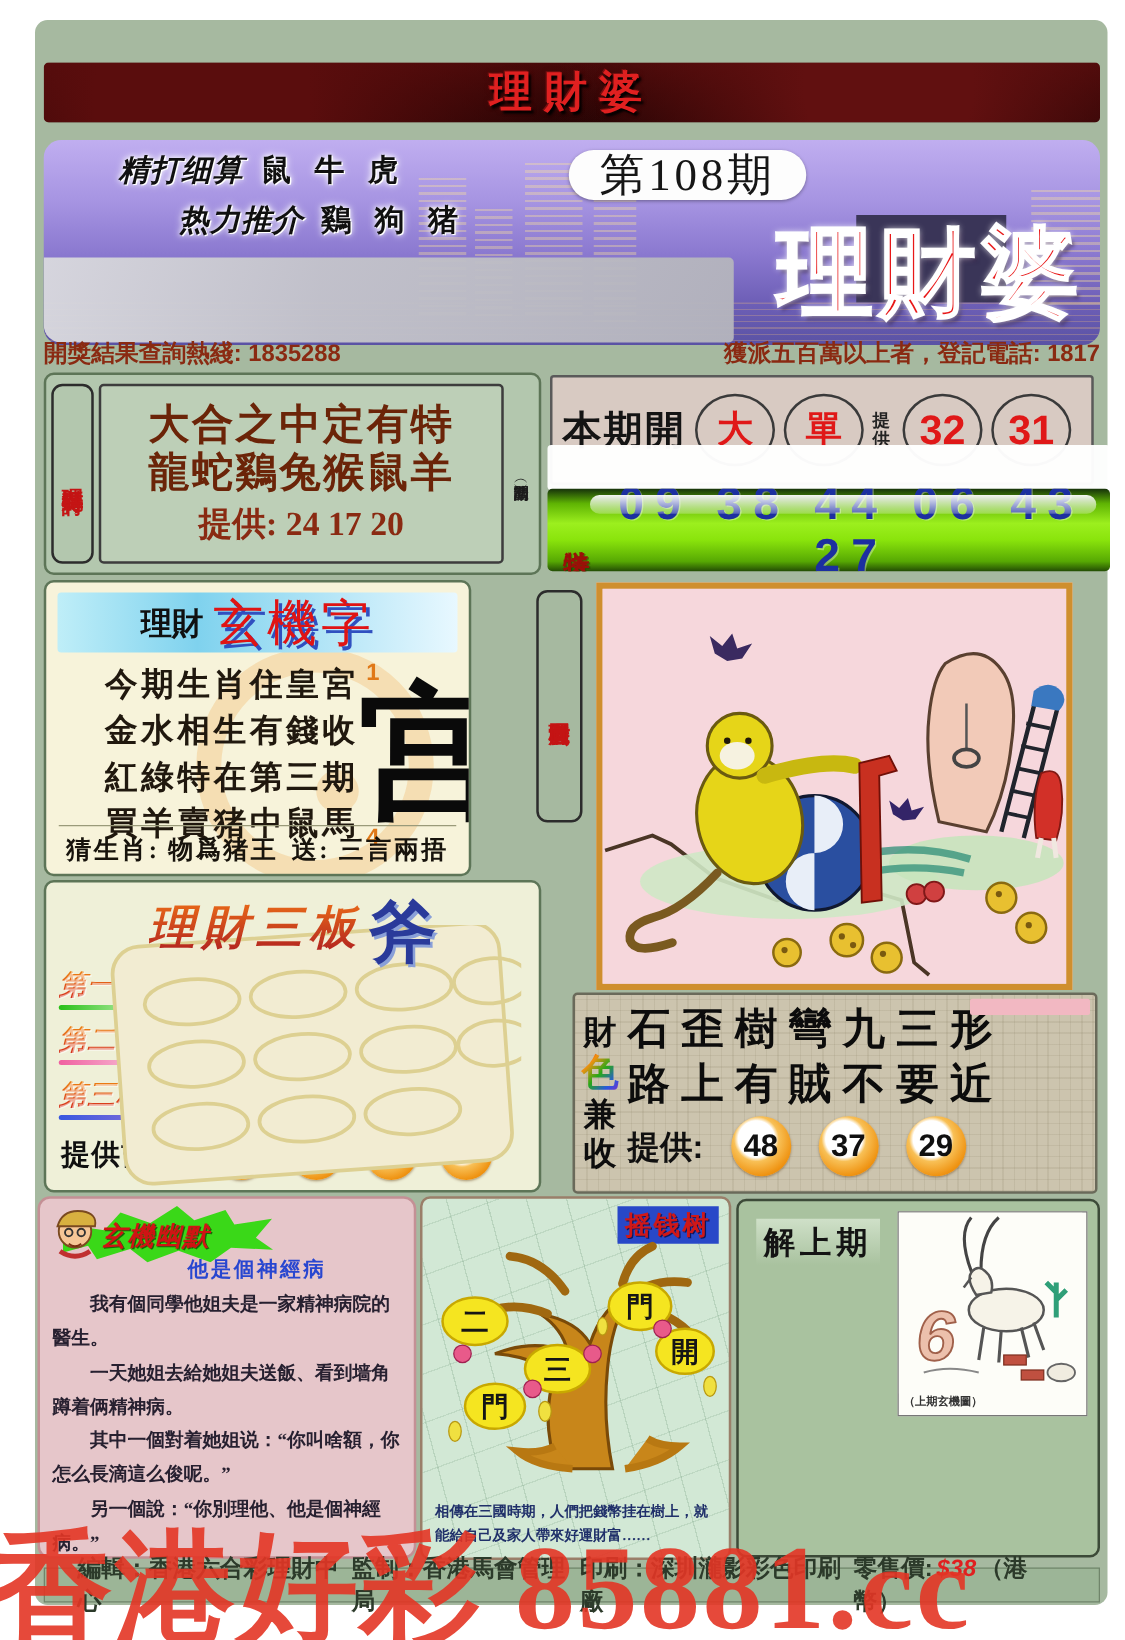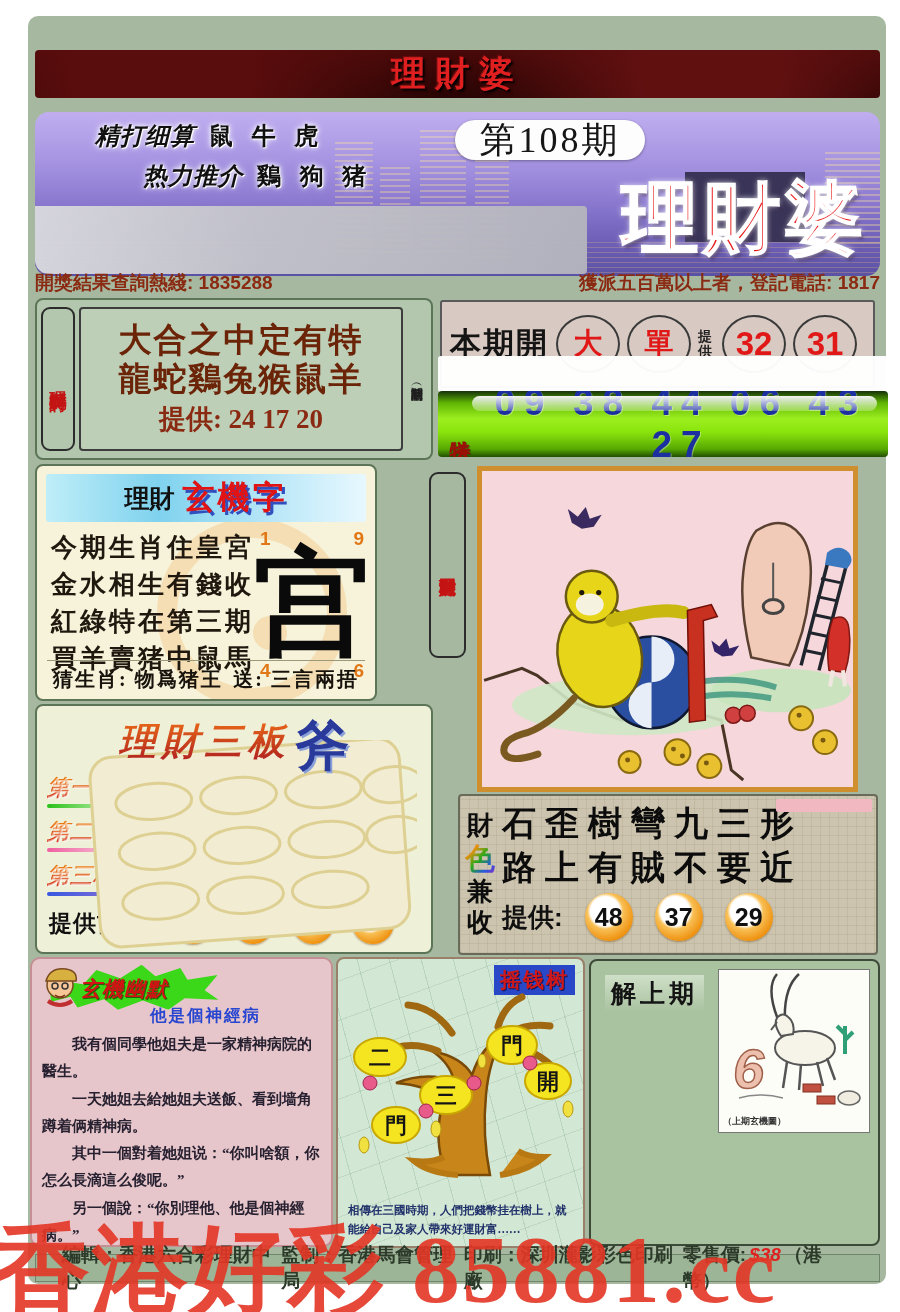--- a/index.html
+++ b/index.html
@@ -88,25 +88,25 @@
   .picture{left:477px;top:466px;width:381px;height:326px;border:5px solid #cf8f2e;background:#f6d7dc;box-sizing:border-box;}
   
   .xuanjizi{left:35px;top:464px;width:342px;height:237px;background:#f7f3da;overflow:hidden;position:absolute;}
   .taiji{position:absolute;right:28px;top:52px;width:150px;height:150px;border:20px solid rgba(240,150,40,.22);
     border-radius:50%;}
   .taiji-dot{position:absolute;right:88px;top:150px;width:34px;height:34px;background:rgba(240,150,40,.22);border-radius:50%;}
   .xjz-titlebar{position:relative;margin:8px auto 0;width:320px;height:48px;
     background:linear-gradient(90deg,#bfeef8 0%,#7fd2ee 35%,#e8f8ff 100%);
     display:flex;align-items:center;justify-content:center;gap:8px;border-radius:3px;}
   .xjz-pre{font-size:25px;font-weight:800;color:#101010;}
-  .xjz-main{font-size:32px;font-weight:700;color:#e01414;letter-spacing:3px;
+  .xjz-main{font-size:40px;font-weight:400;color:#e01414;letter-spacing:3px;
     text-shadow:3px 3px 0 #3050c0;font-family:"Liberation Serif",serif;}
   .xjz-body{position:relative;display:flex;padding:8px 10px 0 14px;}
   .xjz-poem{font-family:"Liberation Serif",serif;font-size:26px;font-weight:800;color:#20180e;
-    line-height:1.42;letter-spacing:3px;white-space:nowrap;}
+    line-height:1.42;letter-spacing:3px;white-space:nowrap;margin-left:33px;}
   .xjz-char-wrap{position:relative;flex:1;display:flex;align-items:center;justify-content:center;}
   .big-char{font-size:116px;font-weight:800;color:#0a0a0a;font-family:"Liberation Serif",serif;line-height:1;}
   .corner{position:absolute;font-size:19px;font-weight:800;color:#e07818;}
   .xjz-foot{position:absolute;left:10px;right:10px;bottom:6px;border-top:1.5px solid #9a9a7a;
     display:flex;justify-content:space-between;padding:5px 6px 0;font-family:"Liberation Serif",serif;
     font-size:20px;font-weight:800;color:#17130c;letter-spacing:2px;}
   
   .sanban{left:35px;top:704px;width:398px;height:250px;background:#eff0d8;overflow:hidden;position:absolute;}
   .sb-title-row{position:relative;text-align:center;margin-top:4px;height:58px;}
   .sb-title{font-family:"Liberation Serif",serif;font-style:italic;font-size:37px;font-weight:800;

